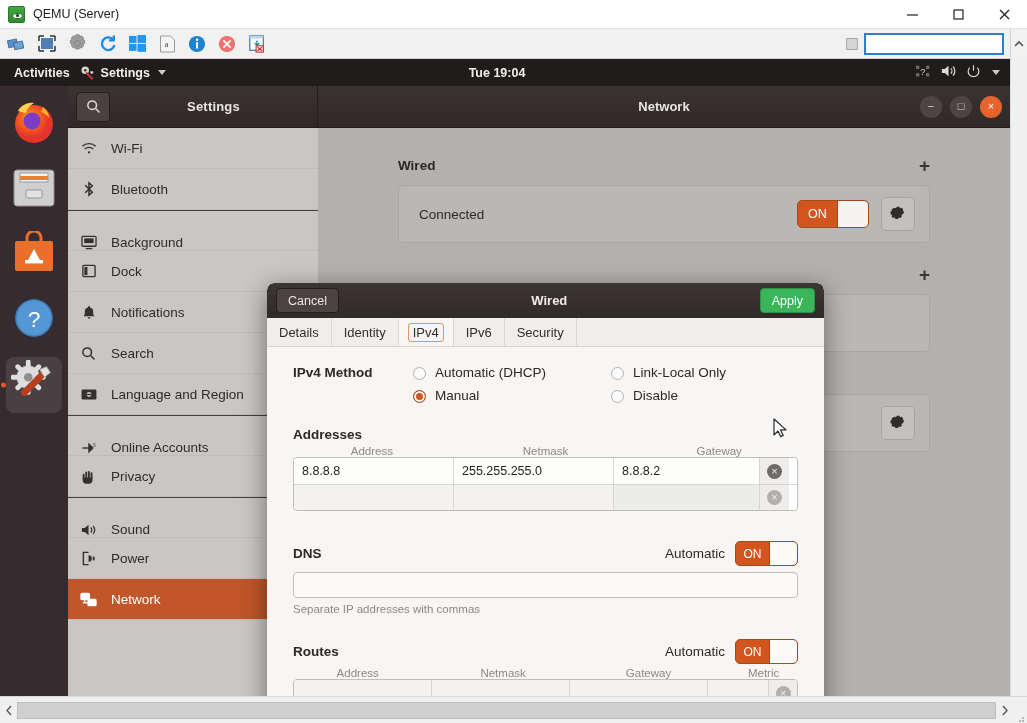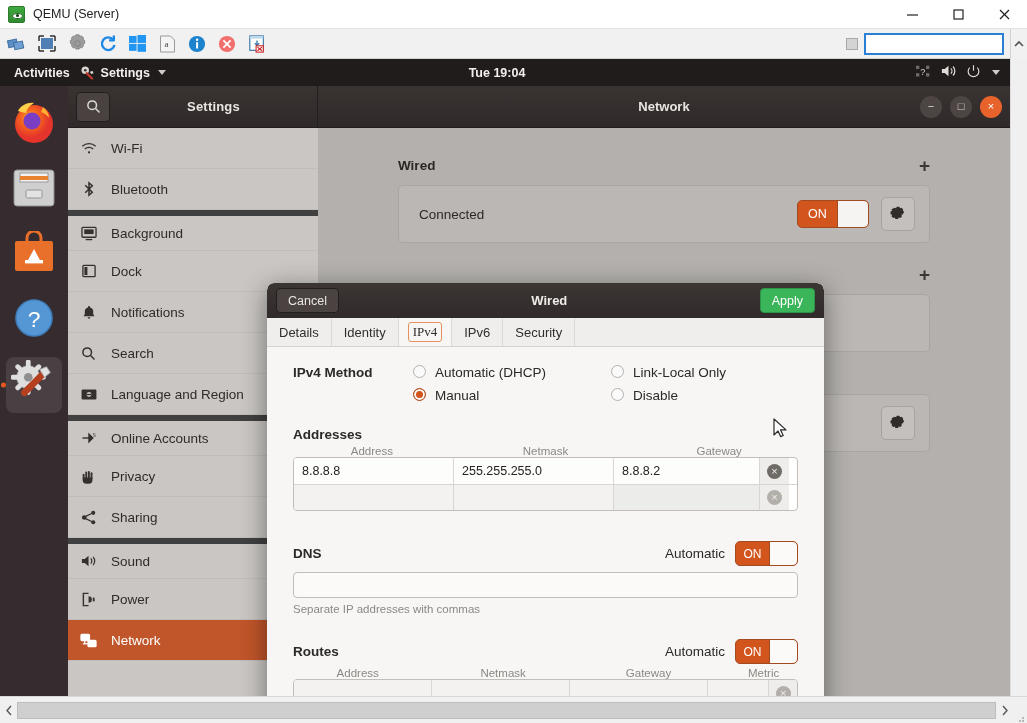--- a/index.html
+++ b/index.html
@@ -148,21 +148,21 @@
   
   .sidebar {
     position: absolute; left: 0; top: 42px; width: 250px; height: 568px;
     background: #c9c6c3; overflow: hidden;
   }
   .side-item {
     height: 41px; display: flex; align-items: center; gap: 14px; padding-left: 12px;
     font-size: 13.5px; color: #2e2b29; border-bottom: 1px solid #bfbcb9;
   }
   .side-item .si-icon { width: 17px; display: flex; justify-content: center; }
-  .side-item.sep-top { border-top: 6px solid #404040; }
+  .side-item.sep-top { border-top: 1px solid #404040; align-items: flex-end; }
   .side-item.selected { background: #c0562a; color: #fff; }
   .side-item.selected .si-icon svg { stroke: #fff; fill: #fff; }
 
   
   .panel {
     position: absolute; left: 250px; top: 42px; width: 692px; height: 568px;
     background: #b3b0ad; overflow: hidden;
   }
   .panel-inner { padding: 28px 80px 0 80px; }
   .panel-section-head {
@@ -210,32 +210,31 @@
 
   .dlg-tabs {
     height: 29px; background: #f0eeec; border-bottom: 1px solid #d6d2cf;
     display: flex; align-items: stretch; font-size: 13px; color: #312e2b;
   }
   .dlg-tab {
     padding: 0 12px; display: flex; align-items: center; border-right: 1px solid #dcd8d5;
   }
   .dlg-tab.selected {
     background: #f7f6f5;
-    font-family: Liberation Serif, serif;
   }
   .dlg-tab.selected .tab-inner {
     border: 1px solid #e8915c; border-radius: 3px; padding: 1px 4px; margin: 0 -3px;
   }
 
   .dlg-body { padding: 20px 26px 0 26px; background: #f7f6f5; height: 406px; position: relative; }
   .row-label { font-weight: bold; font-size: 13.5px; color: #2c2927; }
   .methods { display: flex; margin-top: -2px; }
   .method-col { display: flex; flex-direction: column; gap: 8px; }
   .method-col.c1 { margin-left: 120px; width: 198px; }
-  .radio-row { display: flex; align-items: flex-start; gap: 9px; font-size: 13.5px; color: #2c2927; }
+  .radio-row { display: flex; align-items: flex-end; gap: 9px; font-size: 13.5px; color: #2c2927; }
   .radio {
     width: 13px; height: 13px; border-radius: 50%; border: 1px solid #b5b0ac;
     background: #fbfafa; flex: none;
   }
   .radio.checked {
     background: #d2551d; border-color: #a94a1c;
     box-shadow: inset 0 0 0 2px #fbf7f4;
   }
 
   .section-title-row {
@@ -604,32 +603,20 @@
             <svg width="15" height="15" viewBox="0 0 16 16" fill="#35302d">
               <rect x="1.8" y="5" width="2" height="6" rx="1"></rect>
                 <rect x="4.6" y="2.6" width="2" height="8.4" rx="1"></rect>
               <rect x="7.4" y="2" width="2" height="9" rx="1"></rect>
                 <rect x="10.2" y="3.4" width="2" height="7.6" rx="1"></rect>
               <path d="M1.8 9h10.4v2.6a4 4 0 01-4 4H5.8a4 4 0 01-4-4z"></path>
             </svg>
           </span>
           <span>Privacy</span>
         </div>
-        <div class="side-item">
-          <span class="si-icon">
-            <svg width="16" height="15" viewBox="0 0 17 16" fill="#35302d" stroke="#35302d" stroke-width="1.3">
-              <circle cx="13" cy="3" r="2.2" stroke="none"></circle>
-                <circle cx="13" cy="13" r="2.2" stroke="none"></circle>
-                <circle cx="3.4" cy="8" r="2.4" stroke="none"></circle>
-              <line x1="5" y1="6.8" x2="11.3" y2="3.8"></line>
-                <line x1="5" y1="9.2" x2="11.3" y2="12.2"></line>
-            </svg>
-          </span>
-          <span>Sharing</span>
-        </div>
         <div class="side-item sep-top">
           <span class="si-icon">
             <svg width="16" height="14" viewBox="0 0 17 14" fill="none" stroke="#35302d" stroke-width="1.3">
               <path d="M1 5h3l4-3.5v11L4 9H1z" fill="#35302d" stroke="none"></path>
               <path d="M10.4 4.4a3.6 3.6 0 010 5.2M12.8 2.6a6.4 6.4 0 010 8.8"></path>
             </svg>
           </span>
           <span>Sound</span>
         </div>
         <div class="side-item">

